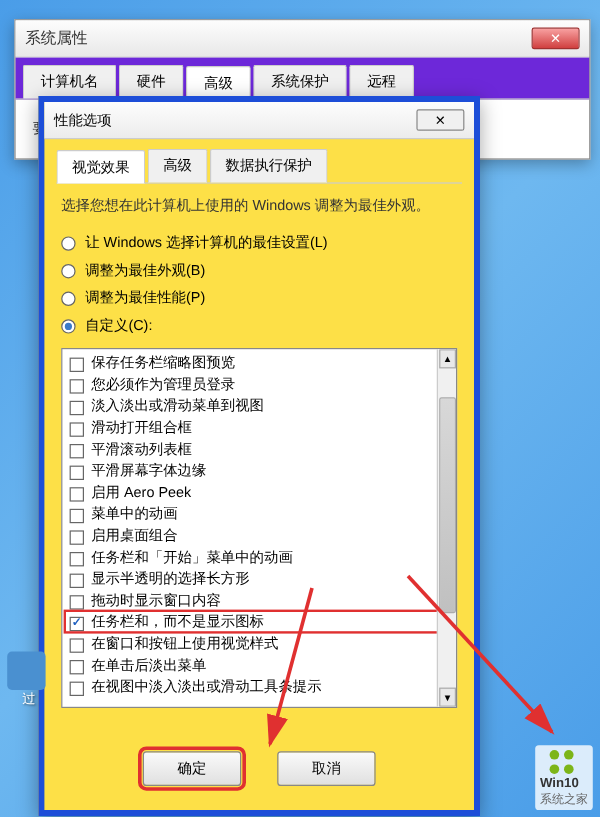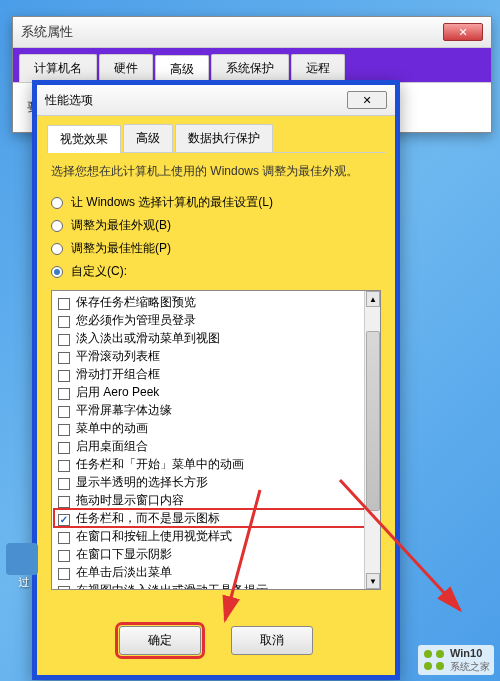--- a/index.html
+++ b/index.html
@@ -278,20 +278,21 @@
     .watermark {
       position: absolute;
       bottom: 6px;
       right: 6px;
       display: flex;
       align-items: center;
       background: rgba(255,255,255,0.8);
       padding: 2px 4px;
       border-radius: 3px;
       z-index: 200;
+      flex-direction: column;
     }
     .watermark-logo {
       width: 24px;
       height: 24px;
       margin-right: 4px;
     }
     .watermark-text {
       font-size: 11px;
       line-height: 13px;
       color: #333;
@@ -384,33 +385,33 @@
           <div class="check-row">
             <span class="checkbox"></span>
             <span class="check-label">您必须作为管理员登录</span>
           </div>
           <div class="check-row">
             <span class="checkbox"></span>
             <span class="check-label">淡入淡出或滑动菜单到视图</span>
           </div>
           <div class="check-row">
             <span class="checkbox"></span>
+            <span class="check-label">滑动打开组合框</span>
+          </div>
+          <div class="check-row">
+            <span class="checkbox"></span>
             <span class="check-label">平滑滚动列表框</span>
           </div>
           <div class="check-row">
             <span class="checkbox"></span>
-            <span class="check-label">滑动打开组合框</span>
+            <span class="check-label">平滑屏幕字体边缘</span>
           </div>
           <div class="check-row">
             <span class="checkbox"></span>
             <span class="check-label">启用 Aero Peek</span>
-          </div>
-          <div class="check-row">
-            <span class="checkbox"></span>
-            <span class="check-label">平滑屏幕字体边缘</span>
           </div>
           <div class="check-row">
             <span class="checkbox"></span>
             <span class="check-label">菜单中的动画</span>
           </div>
           <div class="check-row">
             <span class="checkbox"></span>
             <span class="check-label">启用桌面组合</span>
           </div>
           <div class="check-row">
@@ -425,24 +426,20 @@
             <span class="checkbox"></span>
             <span class="check-label">拖动时显示窗口内容</span>
           </div>
           <div class="check-row highlight-row">
             <span class="checkbox checked"></span>
             <span class="check-label">任务栏和，而不是显示图标</span>
           </div>
           <div class="check-row">
             <span class="checkbox"></span>
             <span class="check-label">在窗口和按钮上使用视觉样式</span>
-          </div>
-          <div class="check-row">
-            <span class="checkbox"></span>
-            <span class="check-label">在窗口下显示阴影</span>
           </div>
           <div class="check-row">
             <span class="checkbox"></span>
             <span class="check-label">在单击后淡出菜单</span>
           </div>
           <div class="check-row">
             <span class="checkbox"></span>
             <span class="check-label">在视图中淡入淡出或滑动工具条提示</span>
           </div>
         </div>

